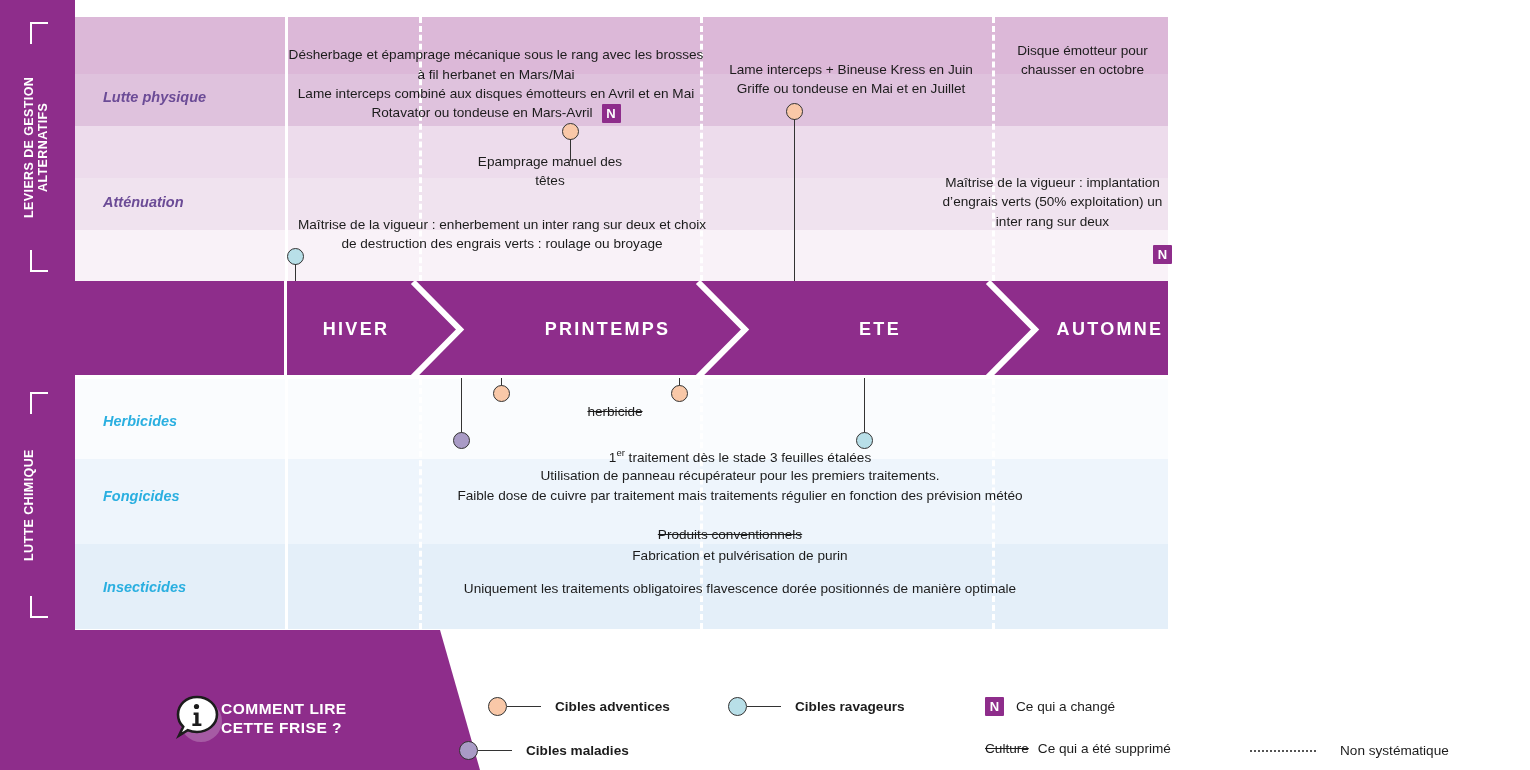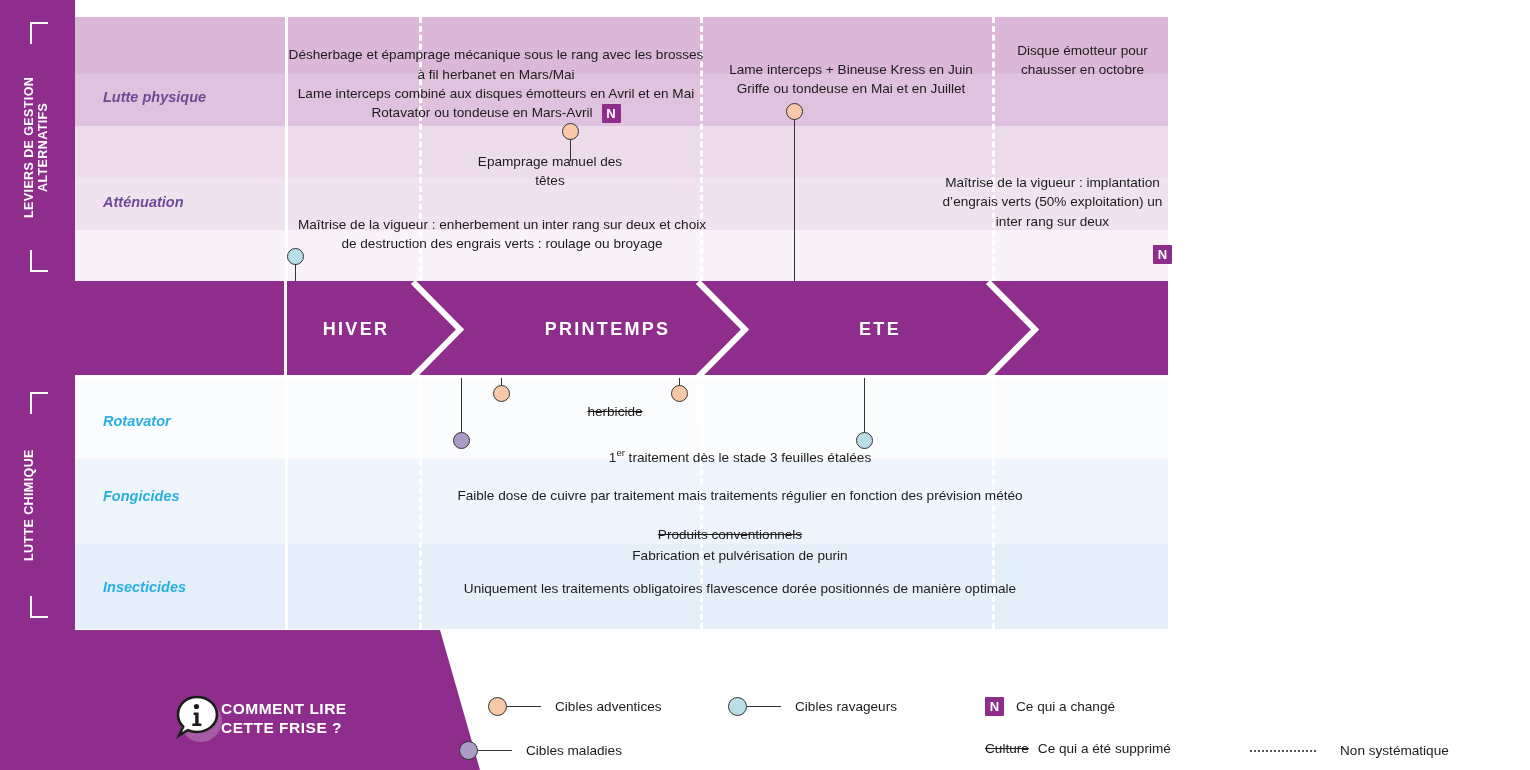--- a/index.html
+++ b/index.html
@@ -95,21 +95,21 @@
     width:19px;height:19px;background:#8e2d8b;color:#fff;
     font-weight:bold;font-size:13px;line-height:19px;text-align:center;
     border-radius:1px;
   }
 
   
   .legend{position:absolute;left:0;top:630px;width:1530px;height:140px;}
   .lg-item{position:absolute;display:flex;align-items:center;}
   .lg-dot{width:19px;height:19px;border-radius:50%;border:1.4px solid #333;box-sizing:border-box;}
   .lg-line{width:34px;height:1.8px;background:#333;}
-  .lg-txt{margin-left:14px;font-size:13.6px;font-weight:normal;color:#1c1c1c;white-space:nowrap;}
+  .lg-txt{margin-left:14px;font-size:13.6px;font-weight:bold;color:#1c1c1c;white-space:nowrap;}
   .lg-txt.norm{font-weight:normal;}
   .lg-dashline{width:66px;border-top:2.5px dotted #555;}
 </style>
 </head>
 <body>
 
 <div class="root">
 
   <div class="left-rail"></div>
 
@@ -168,38 +168,39 @@
 
   <div class="marker" style="left:786px;top:103px;">
     <div class="dot" style="left:0;top:0;background:#f9c8a8;"></div>
     <div class="stem" style="left:7.7px;top:16px;height:178px;"></div>
   </div>
 
   <div class="seasonbar">
     <div class="season" style="left:211px;width:140px;">HIVER</div>
     <div class="season" style="left:430px;width:205px;">PRINTEMPS</div>
     <div class="season" style="left:725px;width:160px;text-align:right;">ETE</div>
+    <div class="season" style="left:935px;width:200px;">AUTOMNE</div>
 
     <svg class="chev" style="left:335px;" viewBox="0 0 60 97">
       <polyline points="3,1 50,48.5 3,96" fill="none" stroke="#ffffff" stroke-width="6"></polyline>
     </svg>
     <svg class="chev" style="left:620px;" viewBox="0 0 60 97">
       <polyline points="3,1 50,48.5 3,96" fill="none" stroke="#ffffff" stroke-width="6"></polyline>
     </svg>
     <svg class="chev" style="left:910px;" viewBox="0 0 60 97">
       <polyline points="3,1 50,48.5 3,96" fill="none" stroke="#ffffff" stroke-width="6"></polyline>
     </svg>
     <div class="vdash" style="left:209px;top:0;height:97px;border-left:3px solid #ffffff;"></div>
   </div>
 
   <div class="band" style="left:75px;top:379px;height:80px;background:#fafcfe;"></div>
   <div class="band" style="left:75px;top:459px;height:85px;background:#eef5fc;"></div>
   <div class="band" style="left:75px;top:544px;height:85px;background:#e4eff9;"></div>
 
-  <div class="row-label chem" style="left:103px;top:413px;">Rotavator</div>
+  <div class="row-label chem" style="left:103px;top:413px;">Herbicides</div>
   <div class="row-label chem" style="left:103px;top:488px;">Fongicides</div>
   <div class="row-label chem" style="left:103px;top:579px;">Insecticides</div>
 
   <div class="vdash" style="left:285px;top:379px;height:250px;border-left-style:solid;"></div>
   <div class="vdash" style="left:419px;top:379px;height:250px;"></div>
   <div class="vdash" style="left:700px;top:379px;height:250px;"></div>
   <div class="vdash" style="left:992px;top:379px;height:250px;"></div>
 
   <div class="marker" style="left:453px;top:378px;">
     <div class="stem" style="left:7.7px;top:0;height:55px;"></div>
@@ -216,20 +217,21 @@
   <div class="marker" style="left:856px;top:378px;">
     <div class="stem" style="left:7.7px;top:0;height:55px;"></div>
     <div class="dot" style="left:0;top:54px;background:#b8dfe8;"></div>
   </div>
 
   <div class="tb strike" style="left:525px;top:402px;width:180px;">herbicide</div>
 
   <div class="tb" style="left:450px;top:446px;width:580px;">
     <span>1<sup style="font-size:.7em">er</sup> traitement dès le stade 3 feuilles étalées</span>
   </div>
+  <div class="tb" style="left:450px;top:466px;width:580px;">Utilisation de panneau récupérateur pour les premiers traitements.</div>
   <div class="tb" style="left:410px;top:486px;width:660px;">Faible dose de cuivre par traitement mais traitements régulier en fonction des prévision météo</div>
   <div class="tb strike" style="left:500px;top:525px;width:460px;">Produits conventionnels</div>
 
   <div class="tb" style="left:450px;top:546px;width:580px;">Fabrication et pulvérisation de purin</div>
   <div class="tb" style="left:430px;top:579px;width:620px;">Uniquement les traitements obligatoires flavescence dorée positionnés de manière optimale</div>
 
   <div class="bottom-slab"></div>
   <div class="howto">
     <div class="info-bubble">
       <div class="shadow"></div>

